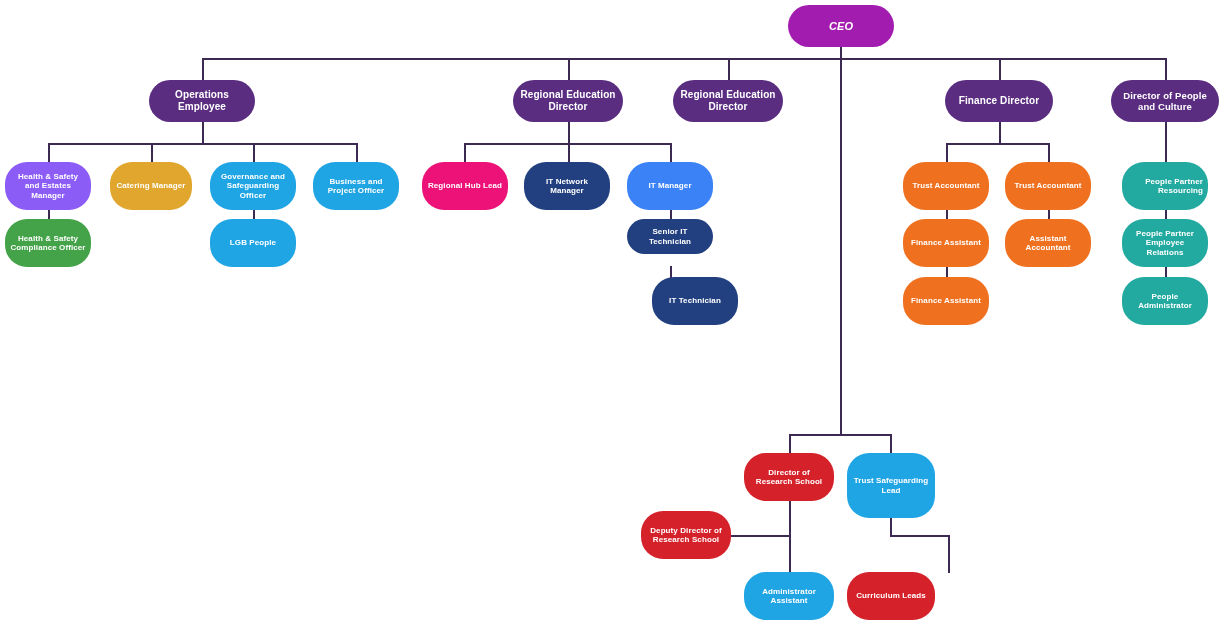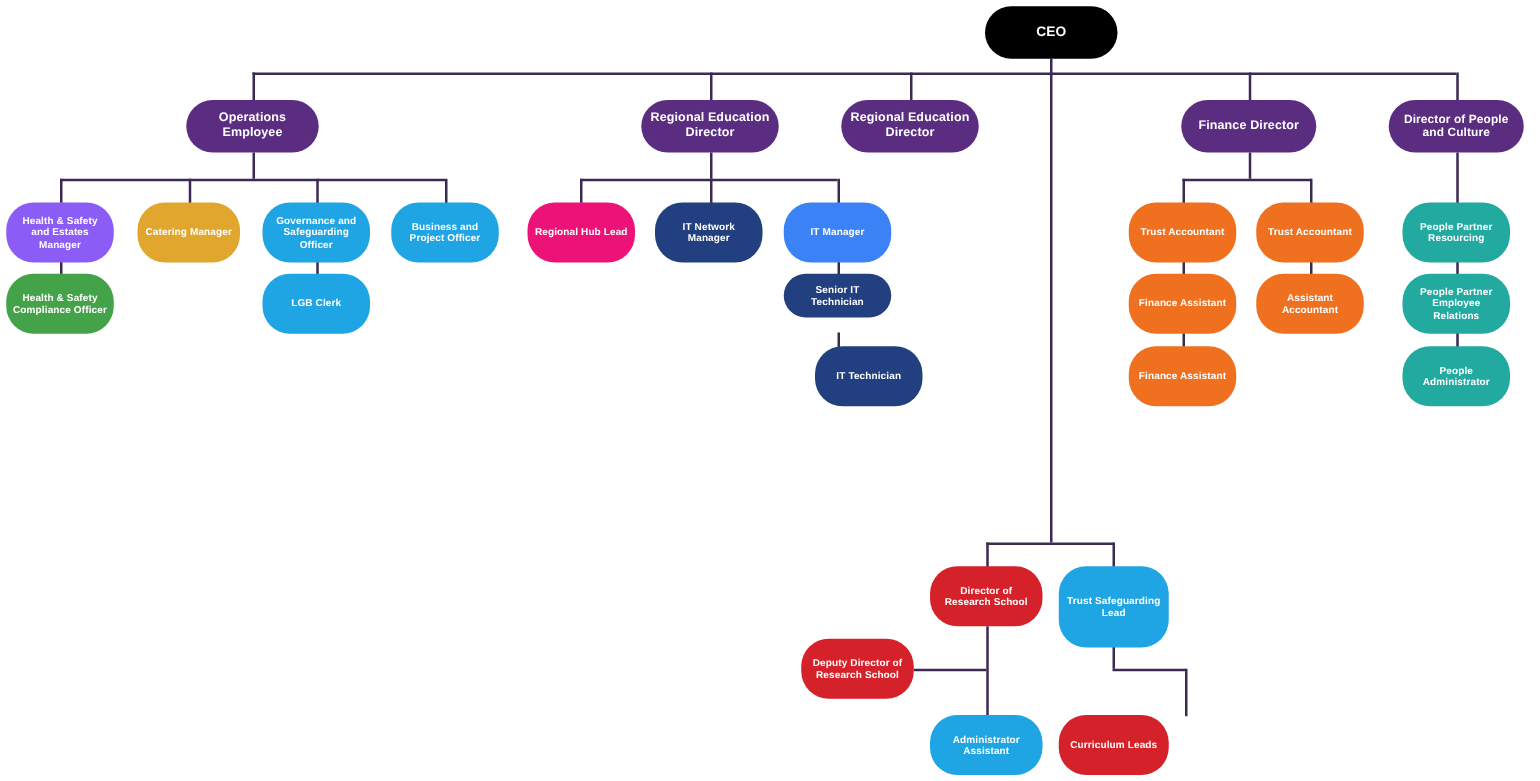--- a/index.html
+++ b/index.html
@@ -83,21 +83,21 @@
     <div class="conn v" style="left: 1165px; top: 208px; background: rgb(60, 42, 82); height: 14px;"></div>
     <div class="conn v" style="left: 1165px; top: 266px; background: rgb(60, 42, 82); height: 14px;"></div>
     <div class="conn h" style="left: 789px; top: 434px; background: rgb(60, 42, 82); width: 102px;"></div>
     <div class="conn v" style="left: 789px; top: 434px; background: rgb(60, 42, 82); height: 20px;"></div>
     <div class="conn v" style="left: 890px; top: 434px; background: rgb(60, 42, 82); height: 20px;"></div>
     <div class="conn v" style="left: 789px; top: 501px; background: rgb(60, 42, 82); height: 72px;"></div>
     <div class="conn h" style="left: 731px; top: 535px; background: rgb(60, 42, 82); width: 58px;"></div>
     <div class="conn v" style="left: 890px; top: 501px; background: rgb(60, 42, 82); height: 34px;"></div>
     <div class="conn h" style="left: 890px; top: 535px; background: rgb(60, 42, 82); width: 59px;"></div>
     <div class="conn v" style="left: 948px; top: 535px; background: rgb(60, 42, 82); height: 38px;"></div>
-    <div class="node" style="left: 788px; top: 5px; width: 106px; height: 42px; background: #000000; font-size: 11px; border-radius: 21px;">
+    <div class="node" style="left: 788px; top: 5px; width: 106px; height: 42px; background: #a21caf; font-size: 11px; border-radius: 21px; font-style: italic;">
       <span>CEO</span>
     </div>
     <div class="node" style="left: 149px; top: 80px; width: 106px; height: 42px; background: rgb(91, 45, 128); font-size: 10px; border-radius: 21px;">
       <span>Operations Employee</span>
     </div>
     <div class="node" style="left: 513px; top: 80px; width: 110px; height: 42px; background: rgb(91, 45, 128); font-size: 10px; border-radius: 21px;">
       <span>Regional Education Director</span>
     </div>
     <div class="node" style="left: 673px; top: 80px; width: 110px; height: 42px; background: rgb(91, 45, 128); font-size: 10px; border-radius: 21px;">
       <span>Regional Education Director</span>
@@ -114,21 +114,21 @@
     <div class="node" style="left: 5px; top: 219px; width: 86px; height: 48px; background: rgb(68, 162, 72); font-size: 8px; border-radius: 22px;">
       <span>Health &amp; Safety Compliance Officer</span>
     </div>
     <div class="node" style="left: 110px; top: 162px; width: 82px; height: 48px; background: rgb(224, 166, 46); font-size: 8px; border-radius: 22px;">
       <span>Catering Manager</span>
     </div>
     <div class="node" style="left: 210px; top: 162px; width: 86px; height: 48px; background: rgb(31, 164, 228); font-size: 8px; border-radius: 22px;">
       <span>Governance and Safeguarding Officer</span>
     </div>
     <div class="node" style="left: 210px; top: 219px; width: 86px; height: 48px; background: rgb(31, 164, 228); font-size: 8px; border-radius: 22px;">
-      <span>LGB Clerk</span>
+      <span>LGB People</span>
     </div>
     <div class="node" style="left: 313px; top: 162px; width: 86px; height: 48px; background: rgb(31, 164, 228); font-size: 8px; border-radius: 22px;">
       <span>Business and Project Officer</span>
     </div>
     <div class="node" style="left: 422px; top: 162px; width: 86px; height: 48px; background: rgb(236, 18, 119); font-size: 8px; border-radius: 22px;">
       <span>Regional Hub Lead</span>
     </div>
     <div class="node" style="left: 524px; top: 162px; width: 86px; height: 48px; background: rgb(34, 64, 127); font-size: 8px; border-radius: 22px;">
       <span>IT Network Manager</span>
     </div>
@@ -149,21 +149,21 @@
     </div>
     <div class="node" style="left: 903px; top: 277px; width: 86px; height: 48px; background: rgb(239, 113, 32); font-size: 8px; border-radius: 22px;">
       <span>Finance Assistant</span>
     </div>
     <div class="node" style="left: 1005px; top: 162px; width: 86px; height: 48px; background: rgb(239, 113, 32); font-size: 8px; border-radius: 22px;">
       <span>Trust Accountant</span>
     </div>
     <div class="node" style="left: 1005px; top: 219px; width: 86px; height: 48px; background: rgb(239, 113, 32); font-size: 8px; border-radius: 22px;">
       <span>Assistant Accountant</span>
     </div>
-    <div class="node" style="left: 1122px; top: 162px; width: 86px; height: 48px; background: rgb(34, 169, 160); font-size: 8px; border-radius: 22px;">
+    <div class="node" style="left: 1122px; top: 162px; width: 86px; height: 48px; background: rgb(34, 169, 160); font-size: 8px; border-radius: 22px; text-align: right;">
       <span>People Partner Resourcing</span>
     </div>
     <div class="node" style="left: 1122px; top: 219px; width: 86px; height: 48px; background: rgb(34, 169, 160); font-size: 8px; border-radius: 22px;">
       <span>People Partner Employee Relations</span>
     </div>
     <div class="node" style="left: 1122px; top: 277px; width: 86px; height: 48px; background: rgb(34, 169, 160); font-size: 8px; border-radius: 22px;">
       <span>People Administrator</span>
     </div>
     <div class="node" style="left: 744px; top: 453px; width: 90px; height: 48px; background: rgb(213, 33, 42); font-size: 8px; border-radius: 22px;">
       <span>Director of Research School</span>

